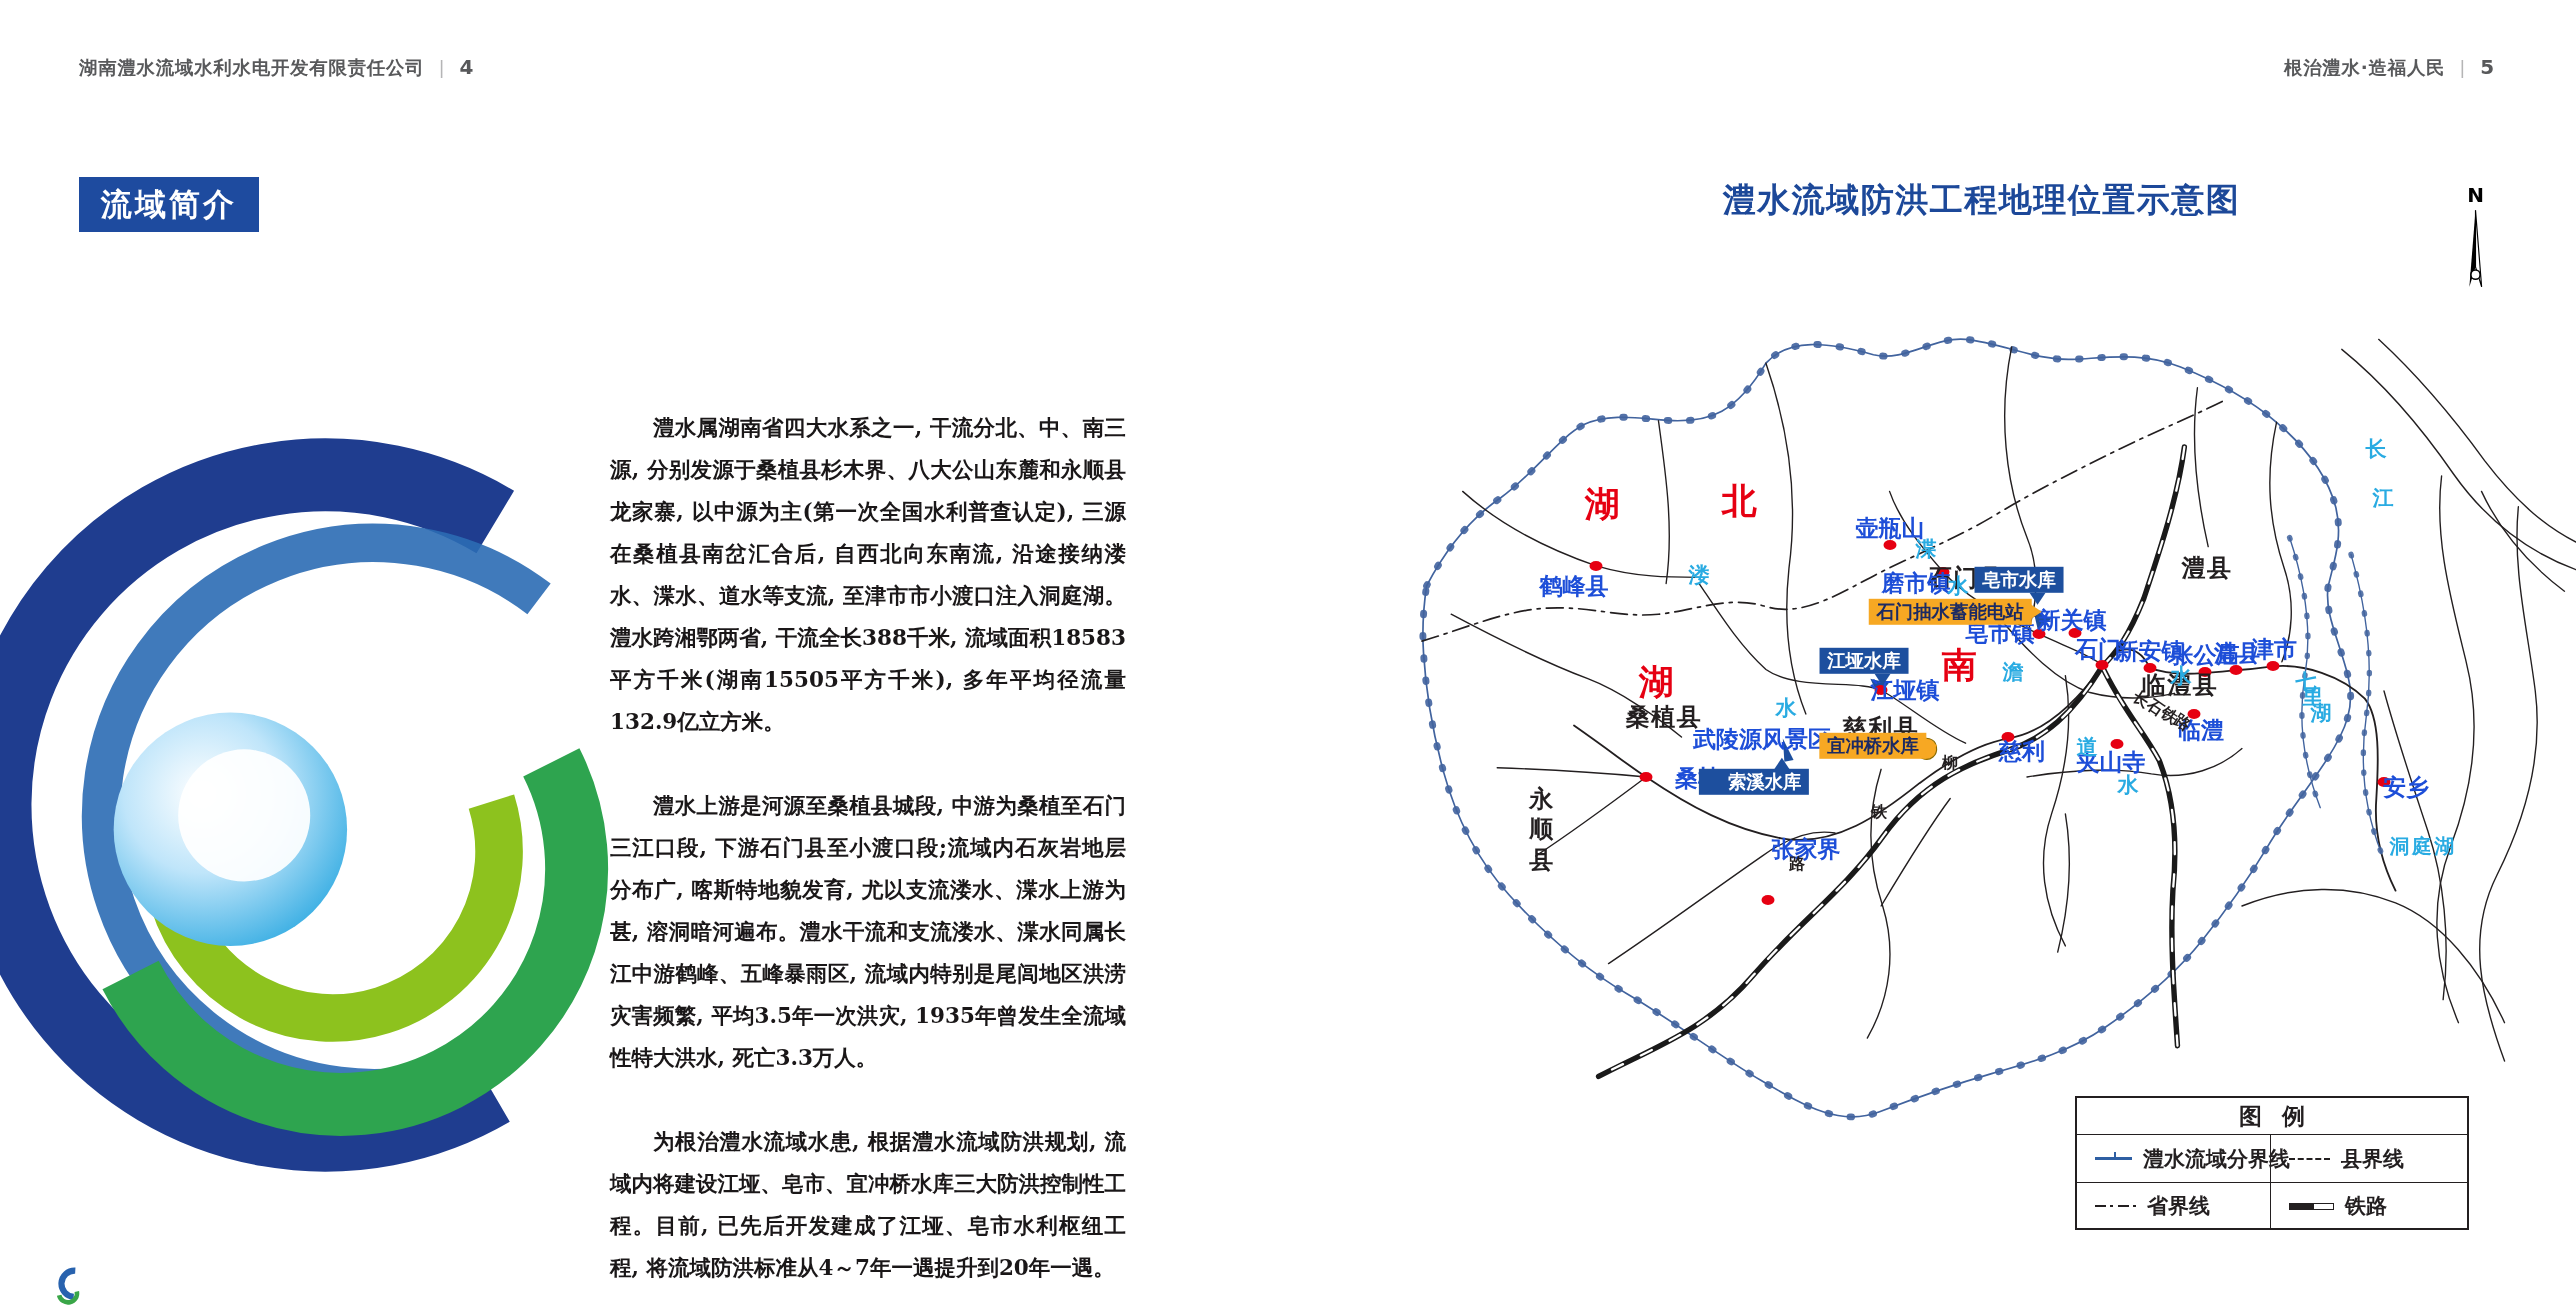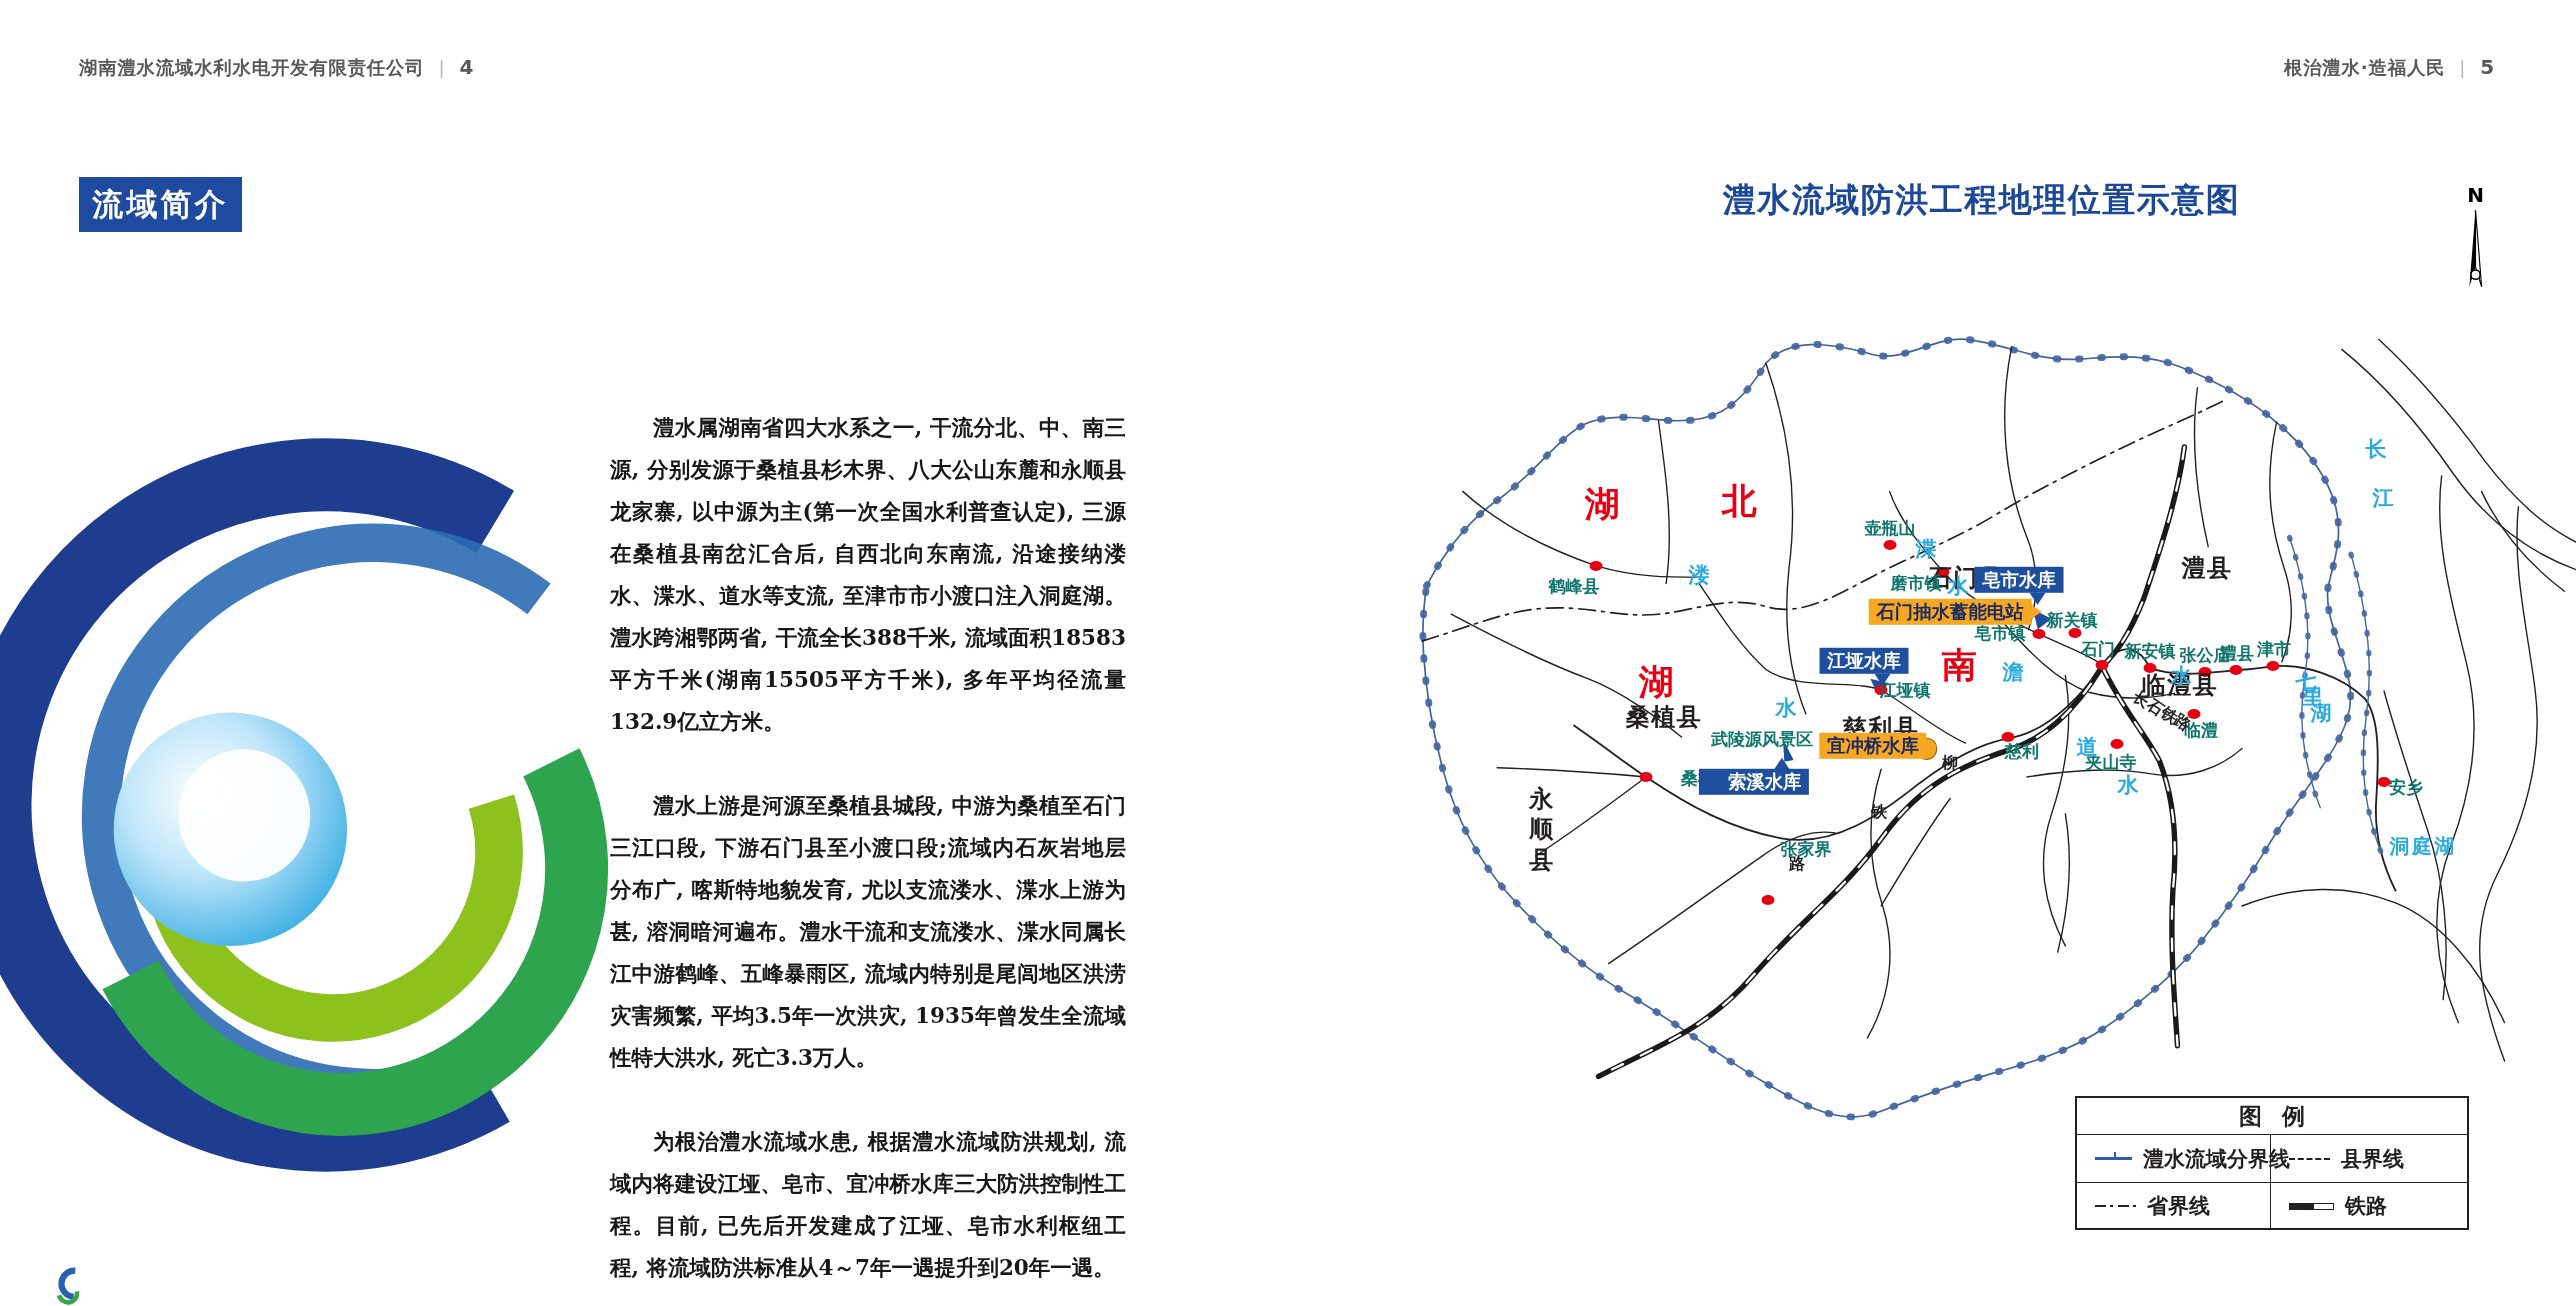--- a/index.html
+++ b/index.html
@@ -8,40 +8,40 @@
   .abs{position:absolute;}
 
   
   .hdr{position:absolute;top:55px;font-size:18.4px;font-weight:bold;color:#58595b;letter-spacing:0.8px;white-space:nowrap;}
   .hdr .divider{color:#b5b5b6;font-weight:normal;margin:0 14px;}
   .hdr .pageno{font-size:20px;}
   #hdr-left{left:79px;}
   #hdr-right{right:81px;text-align:right;}
 
   
-  #section-title{left:79px;top:177px;width:163px;height:55px;background:#1e4b9f;color:#fff;
+  #section-title{left:79px;top:177px;width:180px;height:55px;background:#1e4b9f;color:#fff;
     display:flex;align-items:center;justify-content:center;font-size:31px;font-weight:bold;letter-spacing:3.1px;}
   #body-text{left:610px;top:407px;width:516px;font-family:"DejaVu Serif","Liberation Serif",serif;
     font-weight:700;font-size:21.5px;line-height:42px;text-align:justify;color:#1a1718;}
   #body-text p{margin:0 0 42px 0;text-indent:2em;}
 
   
   #map-title{left:1701px;top:178px;width:561px;text-align:center;font-size:33px;font-weight:bold;
     color:#1c4899;letter-spacing:1.5px;white-space:nowrap;}
 
   
   #compass{left:2454px;top:183px;width:43px;text-align:center;}
   #compass .n{font-size:20px;font-weight:bold;color:#000;}
 
   
   #map-labels{position:absolute;left:0;top:0;width:2576px;height:1306px;pointer-events:none;}
   .lbl{position:absolute;transform:translate(-50%,-50%);white-space:nowrap;font-weight:bold;}
   .lbl.red{color:#e60012;font-size:35px;letter-spacing:1.5px;}
   .lbl.county{color:#231f20;font-size:24px;letter-spacing:1.5px;}
-  .lbl.town{color:#0f766e;font-size:17px;}
+  .lbl.town{color:#1d4ed8;font-size:23px;}
   .lbl.river{color:#29abe2;font-size:21px;}
   .lbl.lake{color:#29abe2;font-size:20px;letter-spacing:2.3px;}
   .lbl.railchar{color:#231f20;font-size:16px;}
   .dot{position:absolute;width:13px;height:10px;background:#e60012;border-radius:50%;transform:translate(-50%,-50%);}
 
   
   .callout{position:absolute;transform:translate(-50%,-50%);font-size:18.4px;font-weight:bold;
     padding:3.1px 7.7px;white-space:nowrap;line-height:1.1;}
   .callout.reservoir{background:#1d4f9e;color:#ffffff;}
   .callout.project{background:#f7a823;color:#1b2a63;}

